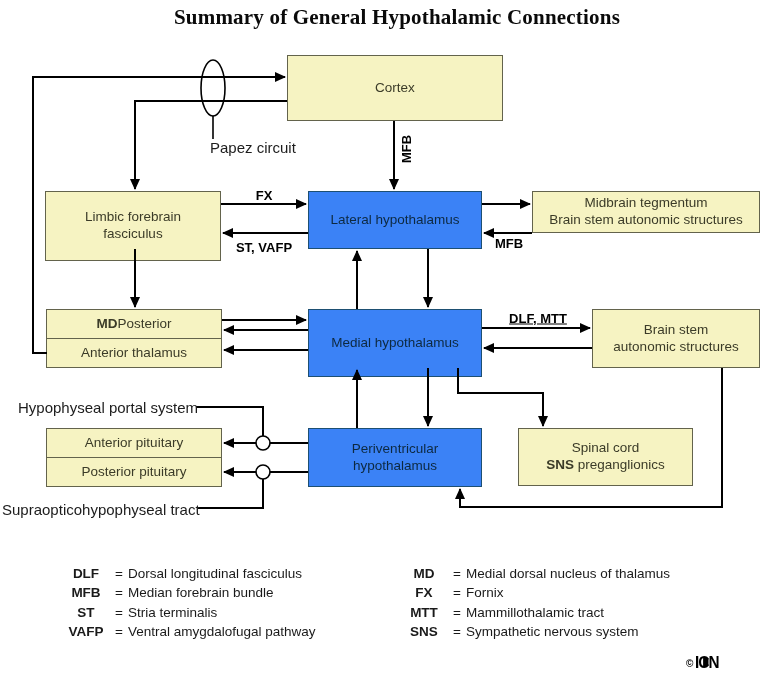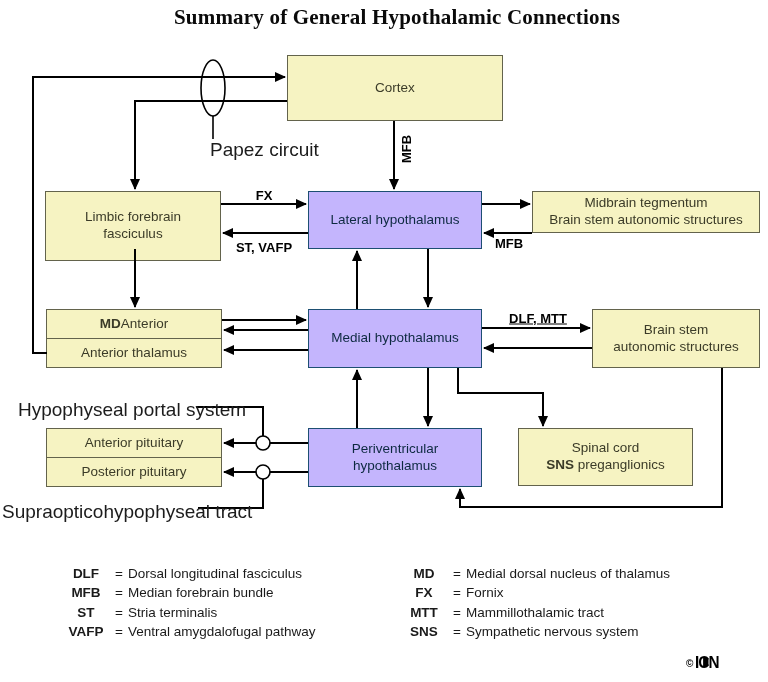--- a/index.html
+++ b/index.html
@@ -12,37 +12,37 @@
     font-family:"Liberation Serif", serif; font-weight:bold; font-size:21px; color:#0a0a0a;
     letter-spacing:0.2px;
     padding-left:13px;
   }
   .box {
     position:absolute; box-sizing:border-box;
     display:flex; flex-direction:column; align-items:center; justify-content:center;
     text-align:center; font-size:13.5px; line-height:1.25;
   }
   .cream { background:#f6f3c2; border:1.5px solid #63634c; color:#3b3b28; }
-  .blue  { background:#c4b5fd; border:1.5px solid #1d4f72; color:#0d2940; }
+  .blue  { background:#3b82f6; border:1.5px solid #1d4f72; color:#0d2940; }
   .split { padding:0; }
   .split .cell {
     flex:1; width:100%; display:flex; align-items:center; justify-content:center;
   }
   .split .cell + .cell { border-top:1.3px solid #63634c; }
   .b { font-weight:bold; }
   .elabel {
     position:absolute; transform:translate(-50%,-50%);
     font-weight:bold; font-size:13px; color:#000; white-space:nowrap;
   }
   .vlabel {
     position:absolute; transform:translate(-50%,-50%) rotate(-90deg);
     font-weight:bold; font-size:13px; color:#000; white-space:nowrap;
   }
   .flabel {
-    position:absolute; font-size:19px; color:#1c1c1c; white-space:nowrap;
+    position:absolute; font-size:15px; color:#1c1c1c; white-space:nowrap;
   }
   svg.wires { position:absolute; left:0; top:0; pointer-events:none; }
   .legend {
     position:absolute; top:564px; font-size:13.5px; color:#1a1a1a;
   }
   .legend .row { display:flex; line-height:19.4px; }
   .legend .abbr { width:48px; text-align:center; font-weight:bold; }
   .legend .eq { margin:0 5px; }
   .legend-left { left:62px; }
   .legend-right { left:400px; }
@@ -78,28 +78,28 @@
   </div>
 
   <div class="box cream" style="left:532px; top:191px; width:228px; height:42px;">
     <div>Midbrain tegmentum</div>
     <div>Brain stem autonomic structures</div>
   </div>
 
   <div class="box cream split" style="left:46px; top:309px; width:176px; height:59px;">
     <div class="cell">
       <span class="b">MD</span>
-        <span> Anterior</span>
+        <span> Posterior</span>
     </div>
     <div class="cell">
       <span>Anterior thalamus</span>
     </div>
   </div>
 
-  <div class="box blue" style="left:308px; top:309px; width:174px; height:59px;">
+  <div class="box blue" style="left:308px; top:309px; width:174px; height:68px;">
     <div>Medial hypothalamus</div>
   </div>
 
   <div class="box cream" style="left:592px; top:309px; width:168px; height:59px;">
     <div>Brain stem</div>
     <div>autonomic structures</div>
   </div>
 
   <div class="box blue" style="left:308px; top:428px; width:174px; height:59px;">
     <div>Periventricular</div>

